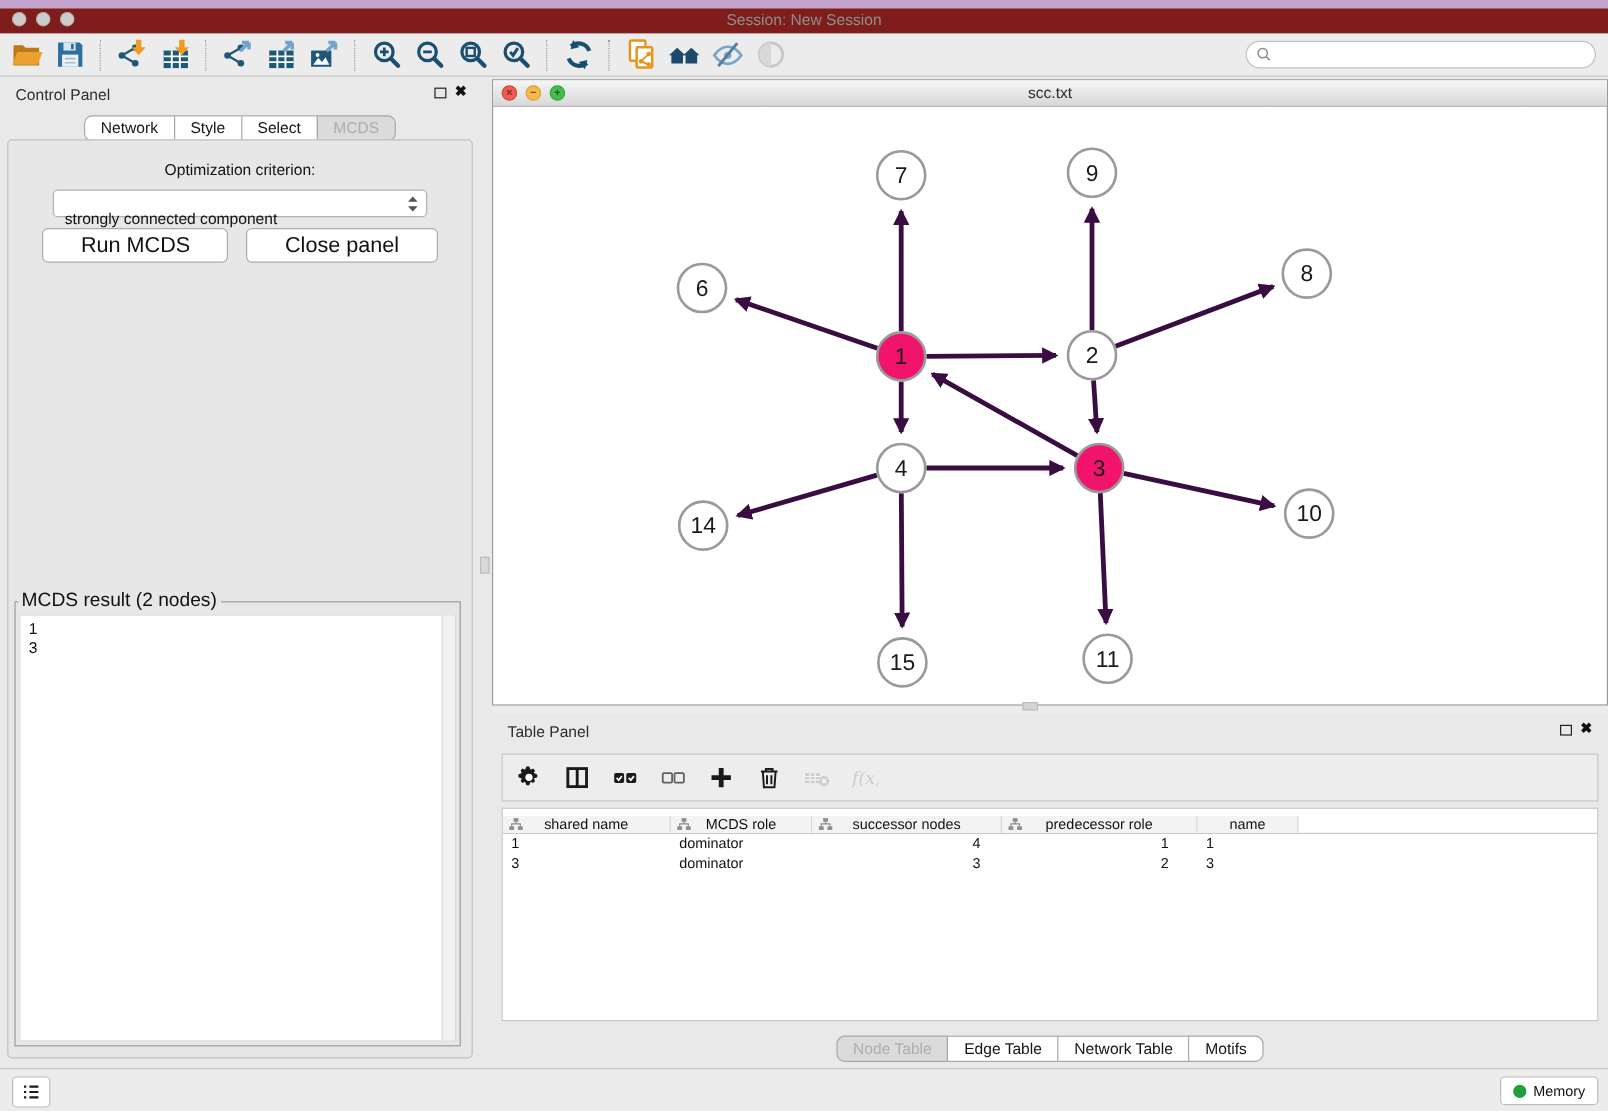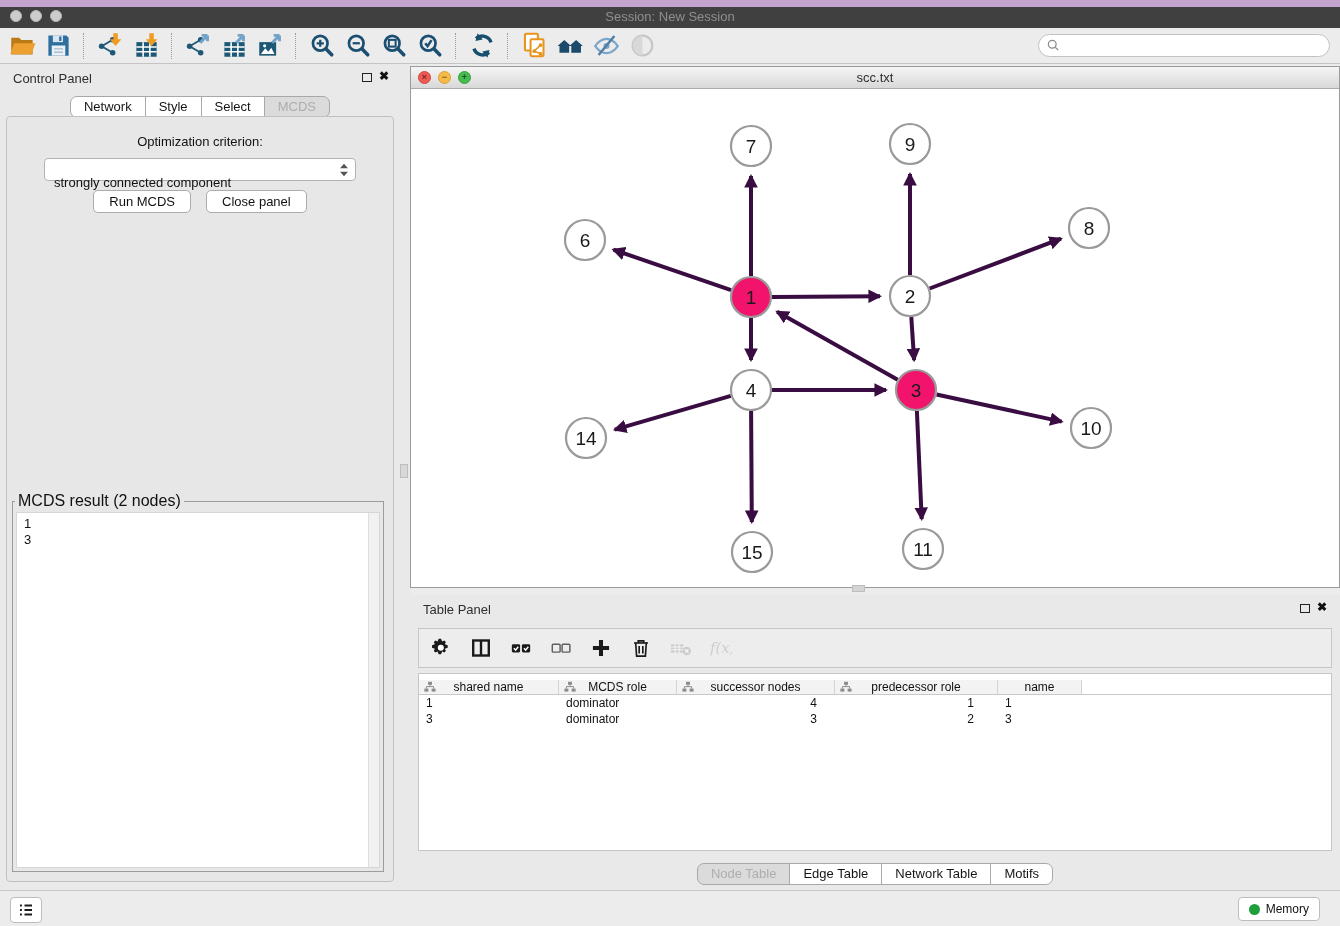--- a/index.html
+++ b/index.html
@@ -2,21 +2,21 @@
 <html><head>
 <meta charset="utf-8">
 <style>
   html,body{margin:0;padding:0;}
   body{width:1340px;height:926px;overflow:hidden;background:#ECECEC;
        font-family:"Liberation Sans",sans-serif;-webkit-font-smoothing:antialiased;position:relative;}
   #app{position:absolute;inset:0;}
 
   
   #top-strip{position:absolute;left:0;top:0;right:0;height:7px;background:#C4A3CE;}
-  #titlebar{position:absolute;left:0;top:7px;right:0;height:21px;background:#404040;}
+  #titlebar{position:absolute;left:0;top:7px;right:0;height:21px;background:#7f1d1d;}
   .lights{position:absolute;left:10px;top:3px;display:flex;gap:8px;}
   .light{width:12px;height:12px;border-radius:50%;background:#CDCDCD;border:1px solid #B6B6B6;box-sizing:border-box;}
   #window-title{position:absolute;left:0;right:0;top:2px;text-align:center;font-size:13px;color:#8F8F8F;}
 
   
   #toolbar{position:absolute;left:0;top:28px;right:0;height:36px;background:#ECECEC;border-bottom:1px solid #C4C4C4;box-sizing:border-box;}
   #tb-icons{position:absolute;left:4px;top:0;height:35px;display:flex;align-items:center;}
   .tb-btn{width:36px;height:30px;display:flex;align-items:center;justify-content:center;}
   .tb-btn svg{width:27px;height:27px;}
   .tb-sep{width:1px;height:26px;border-left:1px dotted #9B9B9B;margin:0 7px;}
@@ -37,21 +37,21 @@
   .seg{background:#fff;border:1px solid #A8A8A8;margin-left:-1px;padding:2px 13px;font-size:13px;color:#151515;line-height:16px;}
   .seg:first-child{border-radius:7px 0 0 7px;margin-left:0;}
   .seg:last-child{border-radius:0 7px 7px 0;}
   .seg.active{background:#DBDBDB;color:#AEAEAE;}
   #cp-inner{position:absolute;left:6px;right:6px;top:52px;bottom:8px;border:1px solid #C0C0C0;border-radius:4px;background:#E7E7E7;}
   #opt-label{position:absolute;left:0;right:0;top:70px;text-align:center;font-size:13px;color:#111;}
   #opt-select{position:absolute;left:44px;top:94px;width:312px;height:23px;background:#fff;border:1px solid #B3B3B3;border-radius:4px;box-sizing:border-box;display:flex;align-items:center;}
   #opt-select .val{flex:1;font-size:13px;padding-left:9px;color:#111;margin-top:26px;}
   #opt-select svg{margin-right:4px;}
   #cp-buttons{position:absolute;left:0;right:0;top:126px;display:flex;justify-content:center;gap:15px;}
-  .btn{background:#fff;border:1px solid #ACACAC;border-radius:5px;font-size:13px;color:#111;padding:3px 15px;font-family:inherit;}
+  .btn{background:#fff;border:1px solid #ACACAC;border-radius:5px;font-size:18px;color:#111;padding:3px 31px;font-family:inherit;}
   #mcds-result{position:absolute;left:12px;width:372px;top:428px;height:380px;border:1px solid #9C9C9C;margin:0;padding:0;background:transparent;box-sizing:border-box;}
   #mcds-result legend{font-size:16px;color:#111;margin-left:2px;padding:0 3px;}
   #result-area{position:absolute;left:3px;right:3px;top:2px;bottom:3px;background:#fff;border:1px solid #D6D6D6;}
   #result-lines{margin:0;font-family:"Liberation Sans",sans-serif;font-size:13px;line-height:16px;padding:3px 7px;color:#111;}
   #result-scroll{position:absolute;right:0;top:0;bottom:0;width:10px;background:#F1F1F1;border-left:1px solid #DEDEDE;}
 
   
   #gutter{position:absolute;left:400px;top:0;width:10px;height:826px;background:#E9E9E9;}
   #gutter .handle{position:absolute;left:0px;top:400px;width:8px;height:14px;background:#D8D8D8;border:1px solid #BDBDBD;box-sizing:border-box;}
 
@@ -82,21 +82,21 @@
   .c0{width:140px;} .c1{width:118px;} .c2{width:158px;} .c3{width:163px;} .c4{width:84px;}
   .tr{display:flex;height:16px;align-items:center;}
   .td{font-size:12px;color:#111;box-sizing:border-box;padding-left:7px;}
   .td.c2,.td.c3{text-align:right;padding-left:0;}
   .td.c2{padding-right:18px;} .td.c3{padding-right:24px;}
   #tp-tabs{position:absolute;left:0;right:0;top:268px;display:flex;justify-content:center;}
 
   
   #statusbar{position:absolute;left:0;bottom:0;right:0;height:36px;background:#ECECEC;border-top:1px solid #C6C6C6;box-sizing:border-box;}
   #list-btn{position:absolute;left:10px;top:6px;width:30px;height:24px;background:#fff;border:1px solid #BDBDBD;border-radius:4px;display:flex;align-items:center;justify-content:center;}
-  #memory-btn{position:absolute;right:20px;top:6px;height:24px;background:#fff;border:1px solid #BDBDBD;border-radius:4px;display:flex;align-items:center;gap:6px;padding:0 10px;font-size:12px;color:#111;font-family:inherit;}
+  #memory-btn{position:absolute;right:8px;top:6px;height:24px;background:#fff;border:1px solid #BDBDBD;border-radius:4px;display:flex;align-items:center;gap:6px;padding:0 10px;font-size:12px;color:#111;font-family:inherit;}
   #memory-btn .dot{width:11px;height:11px;border-radius:50%;background:#1F9E3C;}
   .disabled{opacity:.55;}
 </style>
 </head>
 <body>
 
 <div id="app">
 
   <div id="top-strip"></div>
   <div id="titlebar">

